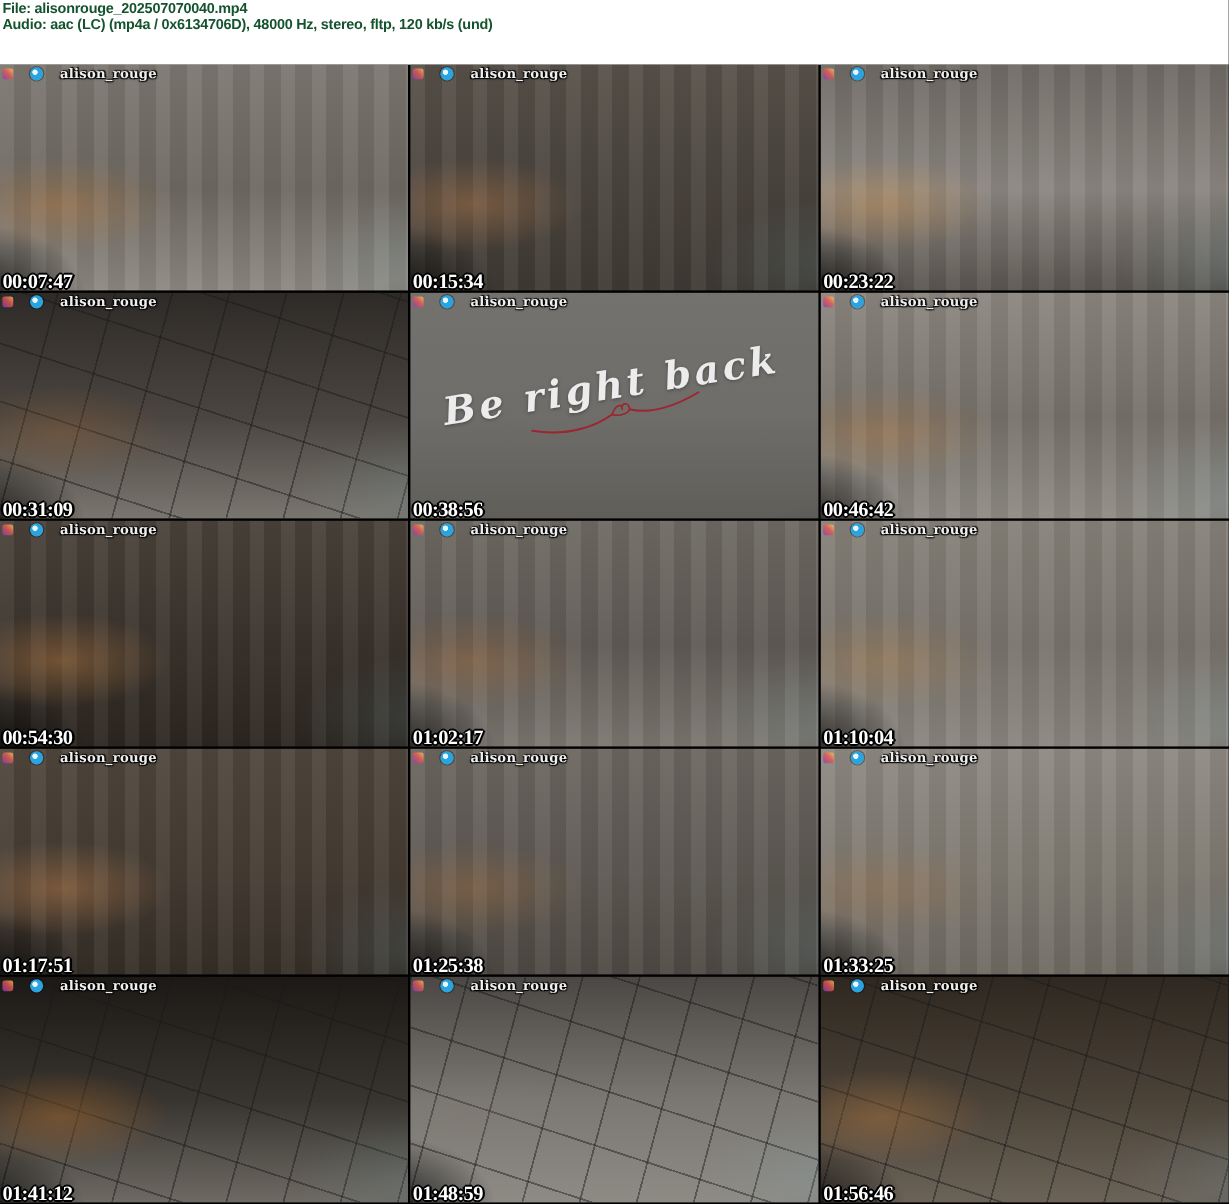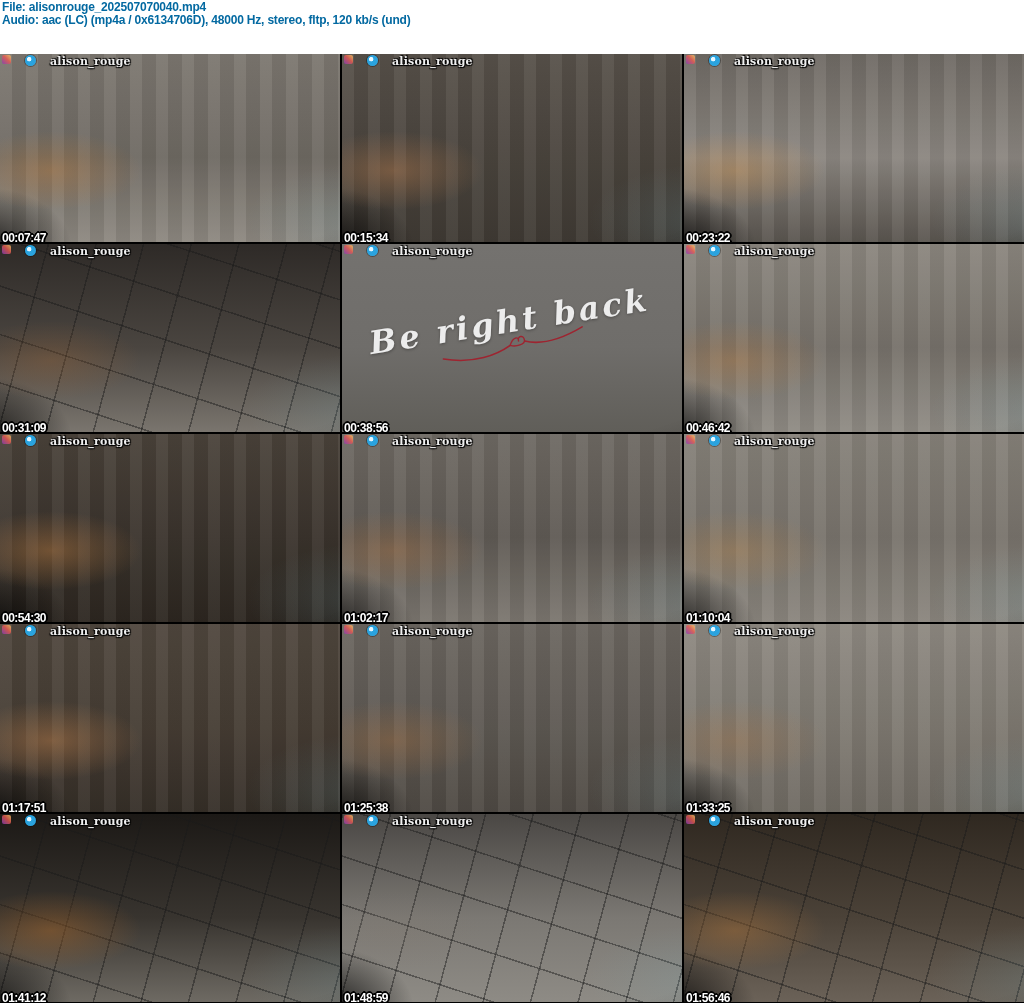--- a/index.html
+++ b/index.html
@@ -20,21 +20,21 @@
     width: 100%;
     height: 54px;
     box-sizing: border-box;
     padding: 1px 0 0 2px;
   }
   .header .meta-line {
     font-family: "Liberation Sans", sans-serif;
     font-weight: 700;
     font-size: 12px;
     line-height: 13px;
-    color: #0369a1;
+    color: #14532d;
     letter-spacing: -0.2px;
     white-space: nowrap;
   }
 
   
   .grid {
     display: grid;
     grid-template-columns: repeat(3, 340px);
     grid-auto-rows: 188px;
     gap: 2px;
@@ -45,21 +45,21 @@
     overflow: hidden;
     background: #3a3733;
   }
 
   
   .wm {
     position: absolute;
     top: 1px;
     left: 2px;
     display: flex;
-    align-items: flex-start;
+    align-items: center;
     gap: 14px;
     z-index: 3;
   }
   .wm-ig {
     width: 9px;
     height: 9px;
     border-radius: 2px;
     background: linear-gradient(45deg, #8a3ab9 0%, #e95950 55%, #fccc63 100%);
     opacity: 0.8;
     flex: 0 0 auto;
@@ -81,23 +81,23 @@
     text-shadow: 1px 1px 1px #000, -1px 1px 1px #000, 1px -1px 1px #000;
     white-space: nowrap;
   }
 
   
   .ts {
     position: absolute;
     left: 2px;
     bottom: -3px;
     z-index: 3;
-    font-family: Liberation Sans, sans-serif;
-    font-weight: 700;
-    font-size: 12px;
+    font-family: Liberation Serif, serif;
+    font-weight: 700;
+    font-size: 17px;
     letter-spacing: -0.5px;
     color: #ffffff;
     text-shadow:
       -2px 0 0 #000, 2px 0 0 #000, 0 -2px 0 #000, 0 2px 0 #000,
       -1px -1px 0 #000, 1px -1px 0 #000, -1px 1px 0 #000, 1px 1px 0 #000;
     margin-top: 28px;
   }
 
   
   .brb {

